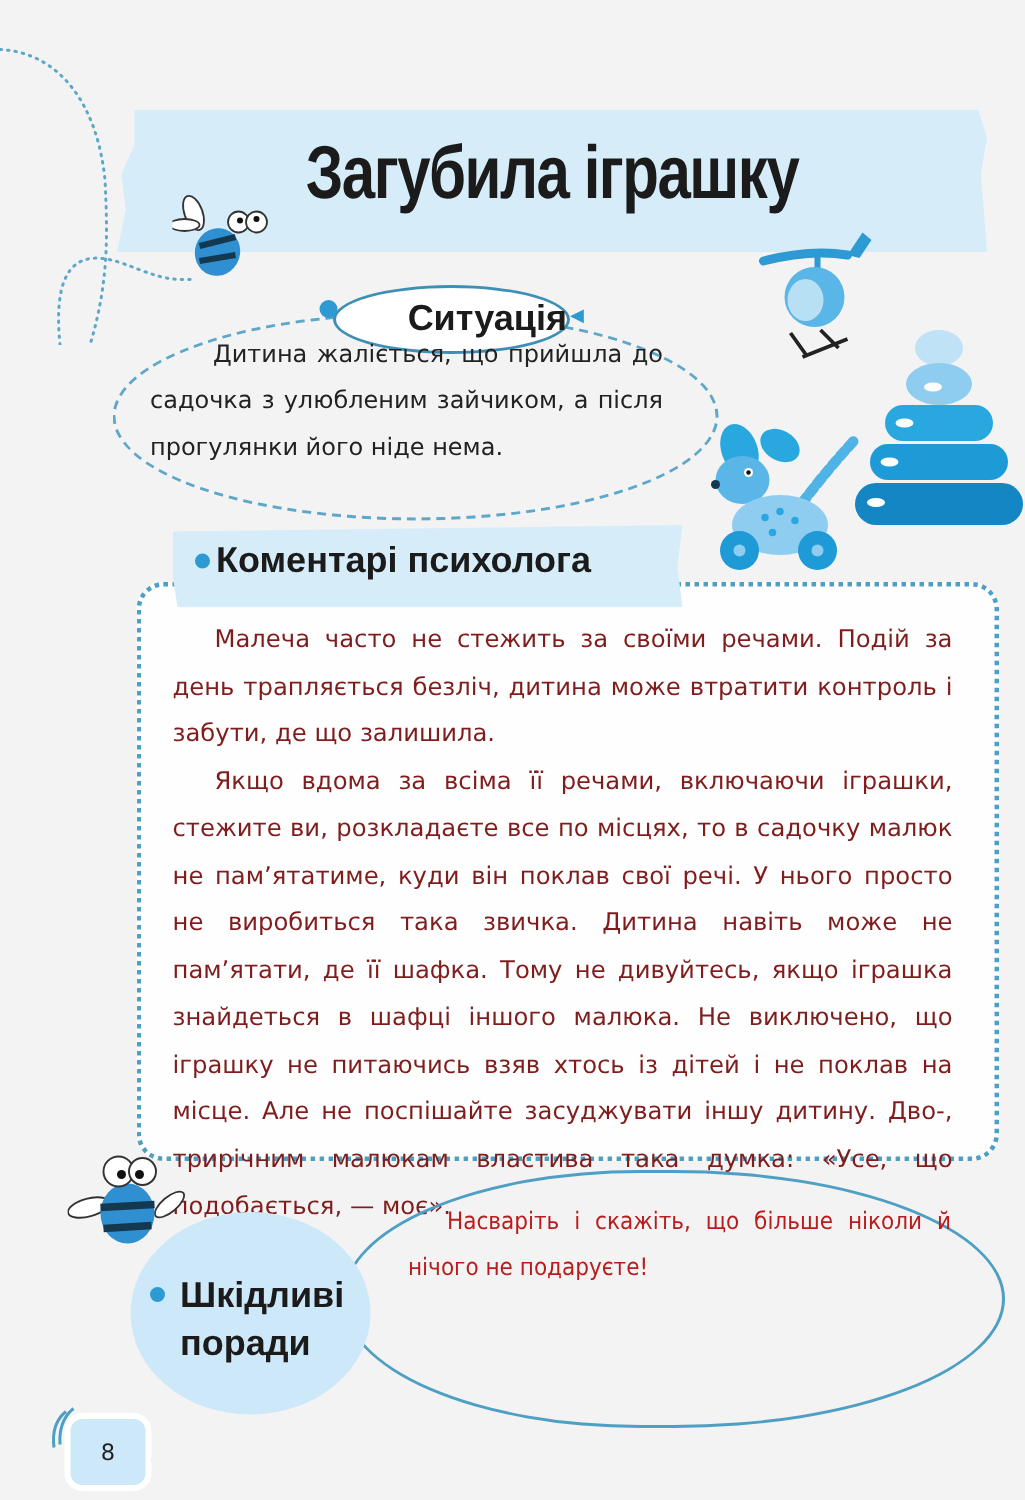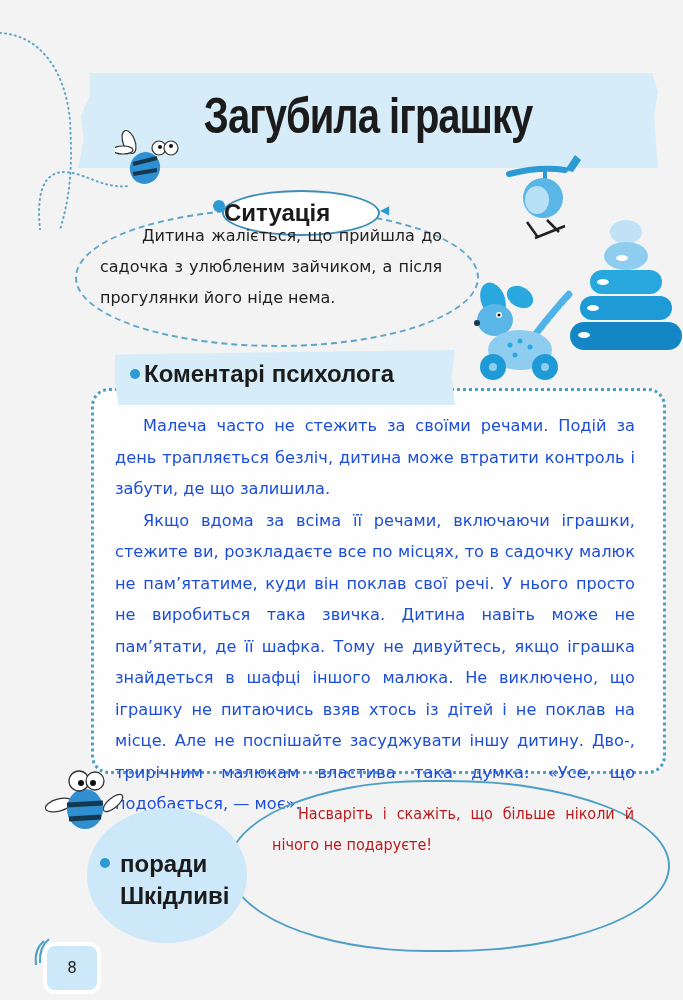--- a/index.html
+++ b/index.html
@@ -22,21 +22,21 @@
       transform: scaleY(1.25); transform-origin: top center;
     }
     .dotted-trail { left: 0; top: 0; }
     .situation-oval {
       left: 75px; top: 208px; width: 400px; height: 135px;
       border: 2px dashed #5ea7c9; border-radius: 50%;
     }
     .situation-pill {
       left: 222px; top: 190px; width: 154px; height: 42px;
       background: #fff; border: 2px solid #3e8fb5; border-radius: 50%;
-      display: flex; align-items: center; justify-content: flex-start;
+      display: flex; align-items: center; justify-content: flex-end;
     }
     .situation-pill span {
       font-family: "Liberation Sans", sans-serif; font-weight: bold; font-size: 24px; color: #1b1b1b;
     }
     .pill-dot { left: 213px; top: 200px; width: 12px; height: 12px; border-radius: 50%; background: #2d9ad4; }
     .pill-arrow { left: 380px; top: 203px; color: #2d9ad4; font-size: 12px; }
     .situation-text {
       left: 100px; top: 220px; width: 342px;
       font-size: 16px; line-height: 31px; color: #222; text-align: justify;
     }
@@ -52,21 +52,21 @@
     }
     .comments-tab-label {
       left: 130px; top: 360px; display: flex; align-items: center; gap: 4px;
     }
     .bullet { width: 10px; height: 10px; border-radius: 50%; background: #2d9ad4; display: inline-block; }
     .comments-tab-label span.t {
       font-family: "Liberation Sans", sans-serif; font-weight: bold; font-size: 24px; color: #1b1b1b;
     }
     .comments-text {
       left: 115px; top: 410px; width: 520px;
-      font-size: 16.2px; line-height: 31.5px; color: #1d4ed8; text-align: justify;
+      font-size: 16.2px; line-height: 31.5px; color: #7f1d1d; text-align: justify;
     }
     .comments-text p { margin: 0; text-indent: 28px; }
     .harm-bubble {
       left: 228px; top: 780px; width: 438px; height: 168px;
       border: 2px solid #4e9fc4; border-radius: 45% 50% 50% 45% / 50% 50% 50% 50%;
     }
     .harm-circle {
       left: 87px; top: 808px; width: 160px; height: 135px;
       background: #cde8f8; border-radius: 50%;
     }
@@ -184,22 +184,22 @@
   <circle cx="50" cy="16" r="9" fill="#fff" stroke="#333" stroke-width="1.3"></circle>
   <circle cx="36" cy="18" r="3" fill="#111"></circle>
     <circle cx="48" cy="18" r="3" fill="#111"></circle>
 </svg>
 
 <div class="abs harm-bubble"></div>
 <div class="abs harm-circle"></div>
 <div class="abs harm-label">
   <span class="bullet"></span>
   <div class="t">
+    <div>Шкідливі</div>
     <div>поради</div>
-    <div>Шкідливі</div>
   </div>
 </div>
 <div class="abs harm-text">
   <p>Насваріть і скажіть, що більше ніколи й нічого не подаруєте!</p>
 </div>
 
 <svg class="abs" style="left:30px;top:935px" width="75" height="62" viewBox="0 0 75 62">
   <path d="M14 6 Q4 14 6 30" stroke="#4e9fc4" stroke-width="2" fill="none"></path>
   <path d="M19 4 Q9 12 10 28" stroke="#4e9fc4" stroke-width="2" fill="none"></path>
   <path d="M70 38 Q68 52 52 56" stroke="#4e9fc4" stroke-width="2" fill="none"></path>

